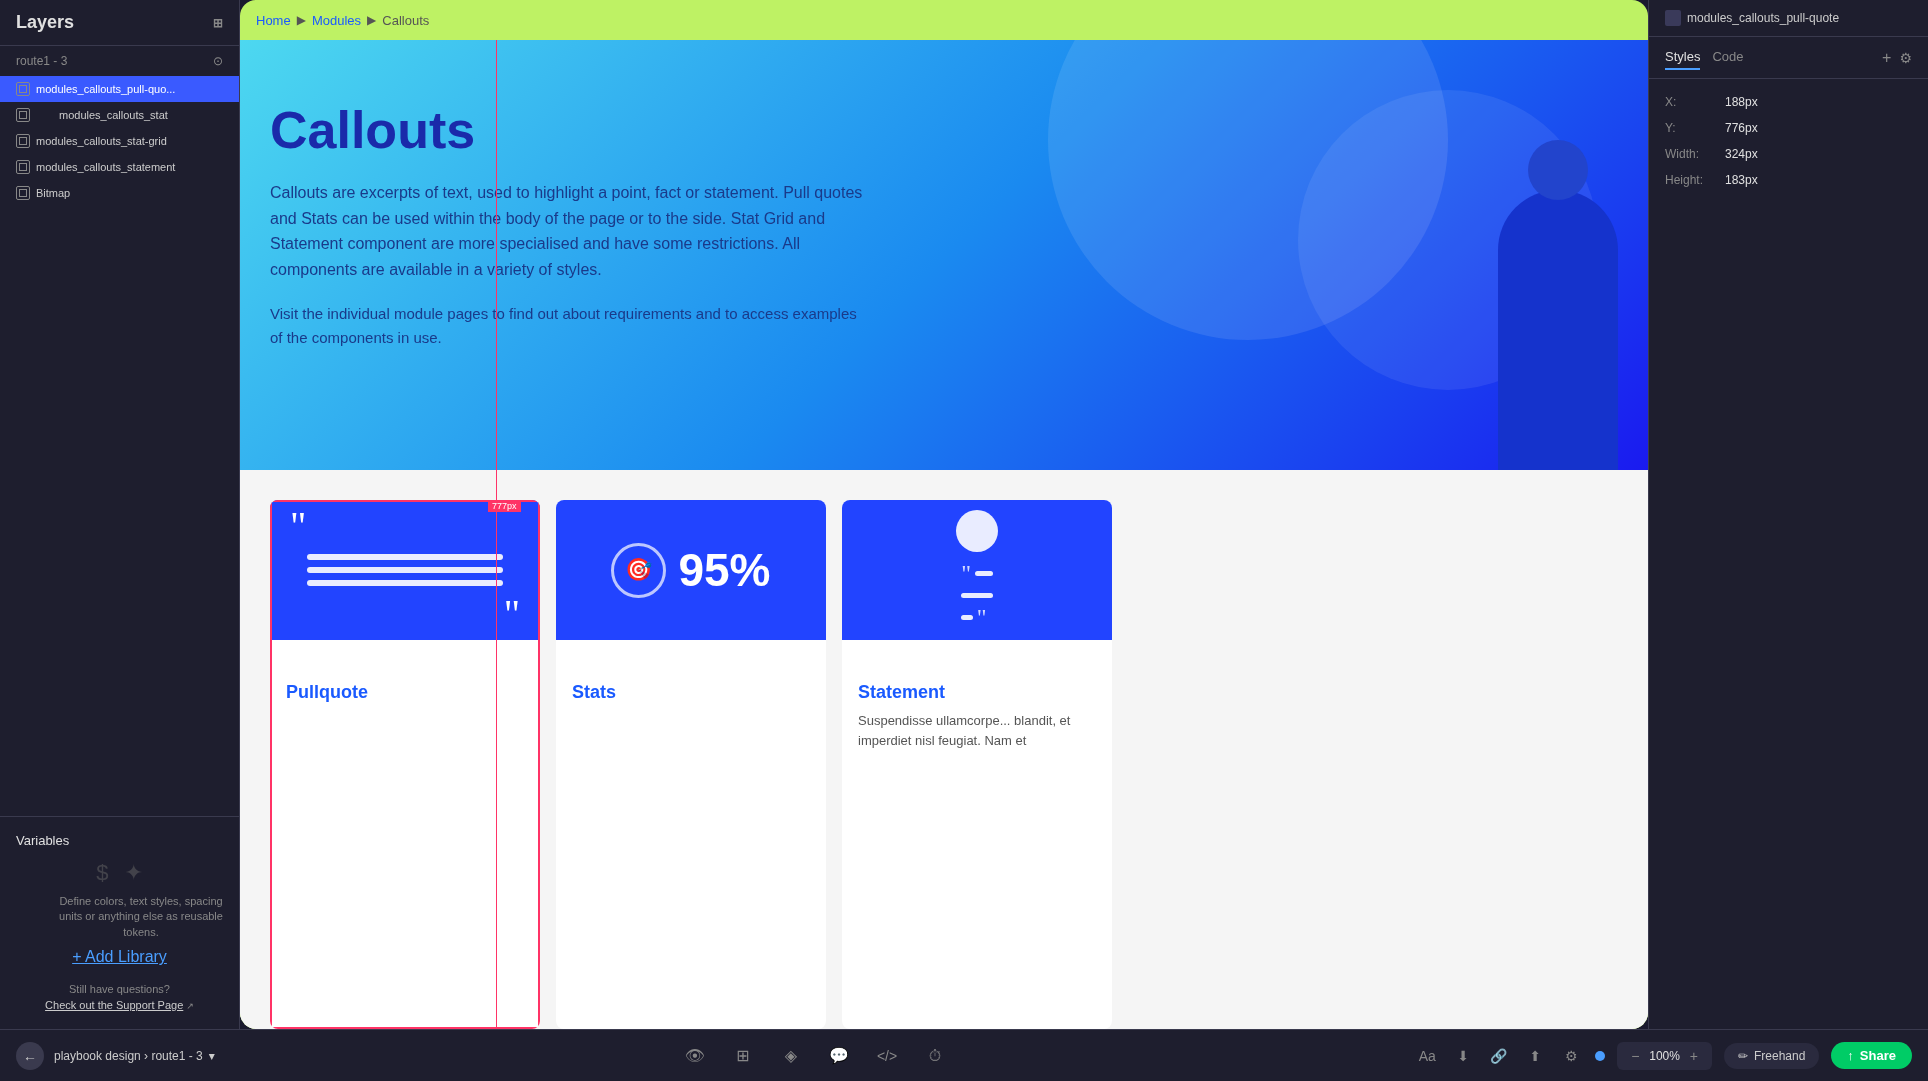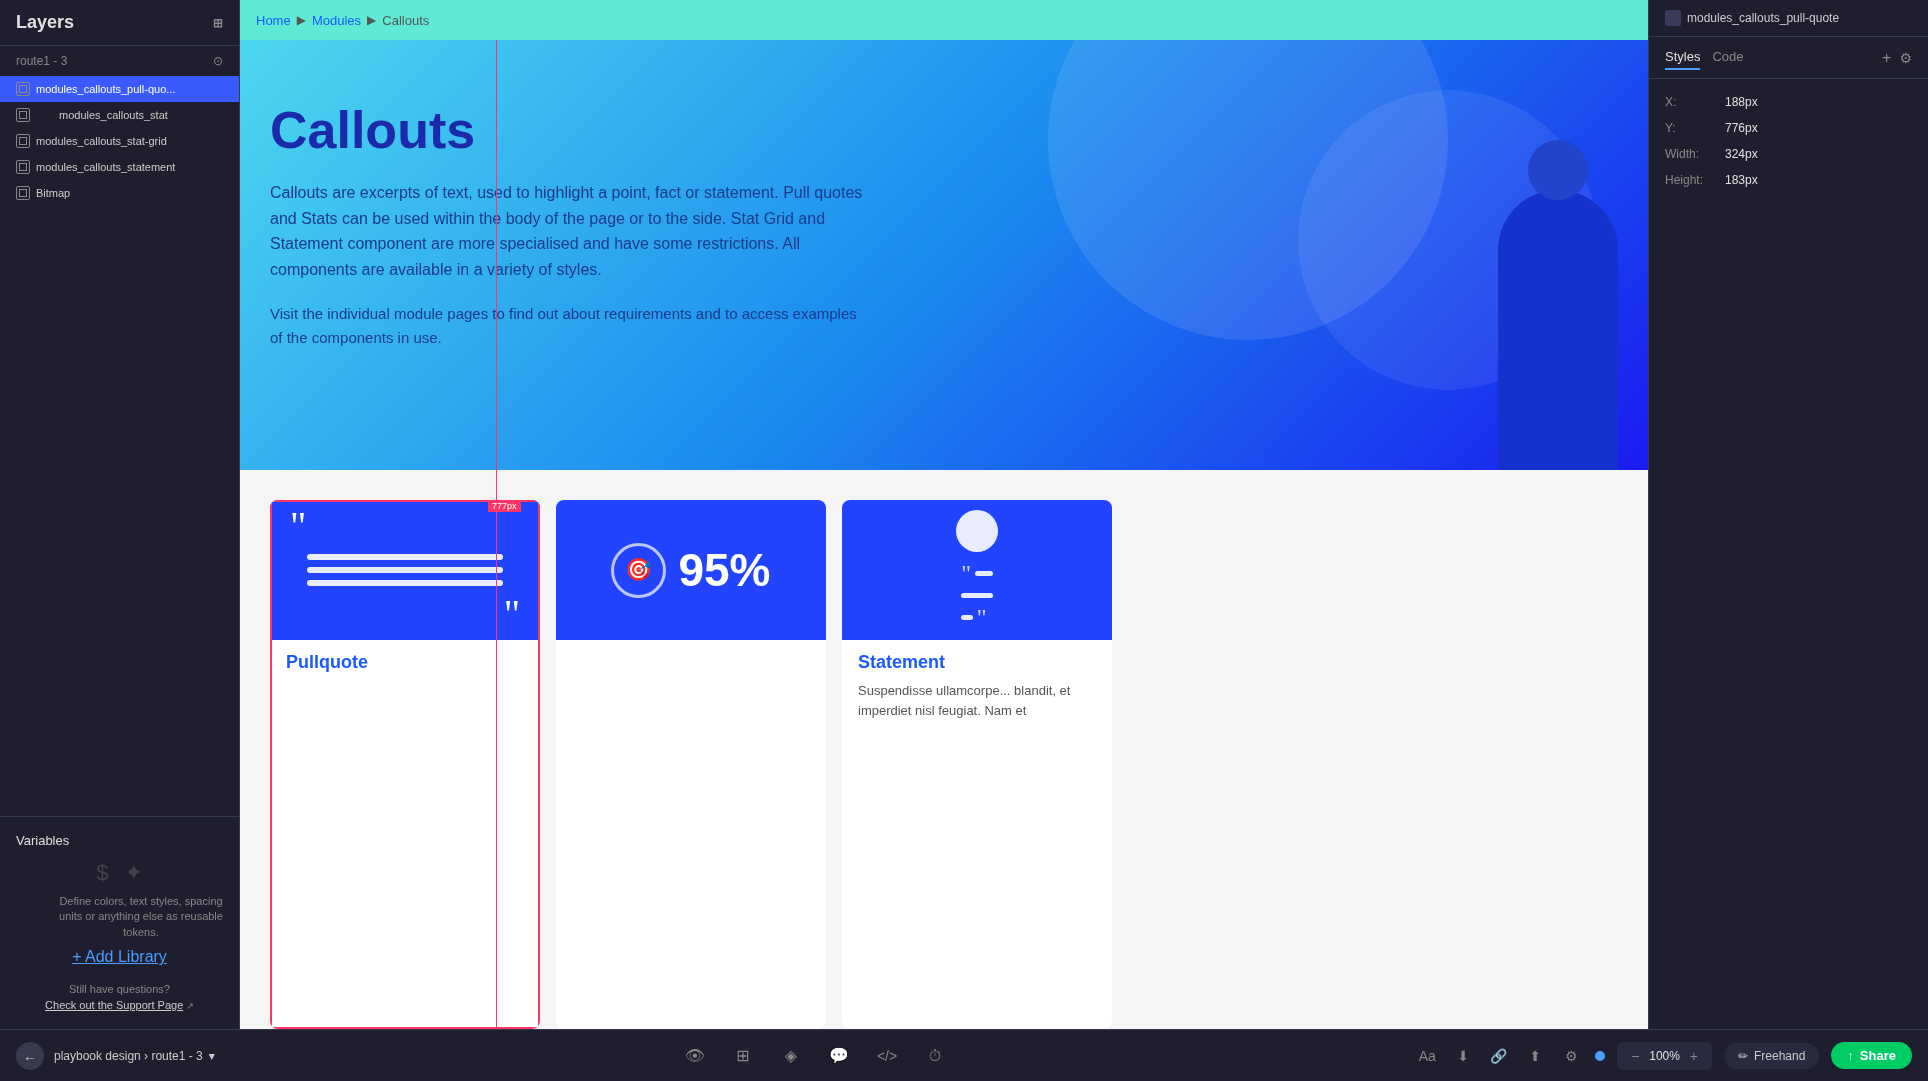--- a/index.html
+++ b/index.html
@@ -20,21 +20,21 @@
     .variables-section { margin-top: auto; padding: 16px; border-top: 1px solid #3a3a4e; }
     .variables-title { font-size: 13px; color: #e0e0e0; margin-bottom: 12px; }
     .variables-empty { display: flex; flex-direction: column; align-items: center; gap: 8px; }
     .variables-icons { display: flex; gap: 16px; opacity: 0.5; }
     .variables-text { font-size: 11px; color: #888; text-align: center; line-height: 1.4; margin-left: 43px; }
     .add-library { color: #4a9eff; font-size: 16px; cursor: pointer; margin-top: 0; text-decoration: underline; }
     .support-text { font-size: 11px; color: #888; text-align: center; margin-top: 8px; line-height: 1.4; }
     .support-link { color: #ccc; text-decoration: underline; cursor: pointer; }
 
     
-    .canvas-area { flex: 1; background: #5eead4; position: relative; overflow: hidden; }
+    .canvas-area { flex: 1; background: #bef264; position: relative; overflow: hidden; border-radius: 16px; }
 
     
     .breadcrumb-bar { position: absolute; top: 0; left: 0; right: 0; height: 40px; background: transparent; display: flex; align-items: center; padding: 0 16px; gap: 6px; z-index: 10; }
     .breadcrumb-item { color: #1a5aff; font-size: 13px; font-weight: 500; cursor: pointer; }
     .breadcrumb-sep { color: #555; font-size: 12px; }
     .breadcrumb-current { color: #555; font-size: 13px; }
 
     
     .design-canvas { position: absolute; top: 0; left: 0; right: 0; bottom: 0; }
 
@@ -46,21 +46,21 @@
     .hero-content { position: absolute; top: 60px; left: 30px; right: 220px; }
     .hero-title { font-size: 52px; font-weight: 800; color: #1a2aaa; margin-bottom: 20px; }
     .hero-desc { font-size: 16px; color: #1a3a8a; line-height: 1.6; max-width: 600px; margin-bottom: 20px; }
     .hero-link { font-size: 15px; color: #1a3a8a; line-height: 1.6; max-width: 600px; }
 
     
     .cards-section { position: absolute; top: 430px; left: 0; right: 0; bottom: 0; background: #f5f5f5; padding: 30px 30px 0; display: flex; gap: 16px; }
 
     .card { width: 270px; flex-shrink: 0; background: white; border-radius: 8px; overflow: hidden; }
     .card-image { width: 100%; height: 140px; background: #2244ff; display: flex; align-items: center; justify-content: center; }
-    .card-title { padding: 12px 16px 8px; }
+    .card-title { padding: 12px 16px 8px; margin-top: 30px; }
     .card-title a { color: #1a5aff; text-decoration: none; font-size: 18px; font-weight: 600; }
     .card-desc { padding: 0 16px; font-size: 13px; color: #555; line-height: 1.5; }
 
     
     .right-sidebar { width: 280px; background: #1e1e2e; border-left: 1px solid #3a3a4e; display: flex; flex-direction: column; flex-shrink: 0; }
     .right-sidebar-header { padding: 10px 16px; border-bottom: 1px solid #3a3a4e; }
     .component-name { font-size: 12px; color: #ccc; display: flex; align-items: center; gap: 6px; }
     .component-icon { width: 16px; height: 16px; background: #3a3a5a; border-radius: 2px; flex-shrink: 0; }
 
     .tabs-row { display: flex; padding: 8px 16px; gap: 12px; border-bottom: 1px solid #3a3a4e; }
@@ -205,20 +205,23 @@
           </div>
         </div>
 
         <div class="card">
           <div class="card-image">
             <div style="display:flex;align-items:center;gap:12px;">
               <div style="width:55px;height:55px;border-radius:50%;border:3px solid rgba(255,255,255,0.7);display:flex;align-items:center;justify-content:center;font-size:22px;">🎯</div>
               <span style="font-size:46px;font-weight:800;color:white;">95%</span>
             </div>
           </div>
+          <div class="card-title">
+            <a>Stats</a>
+          </div>
         </div>
 
         <div class="card" style="position:relative;">
 
           <div class="card-image">
             <div style="display:flex;flex-direction:column;align-items:center;gap:8px;padding:12px;">
               <div style="width:42px;height:42px;border-radius:50%;background:rgba(255,255,255,0.9);"></div>
               <div style="display:flex;flex-direction:column;gap:6px;align-items:flex-start;width:75%;">
                 <div style="display:flex;align-items:center;gap:4px;width:100%;">
                   <span style="font-size:24px;color:rgba(255,255,255,0.8);font-family:Georgia,serif;">"</span>

